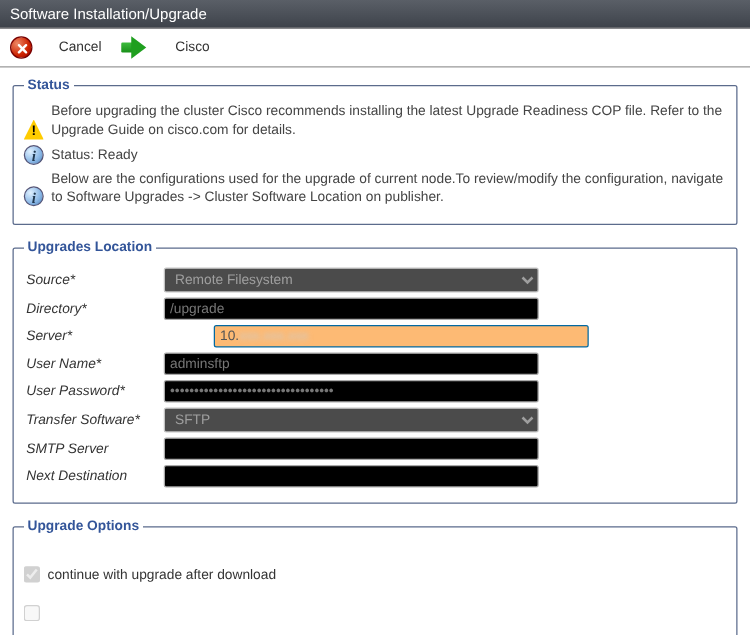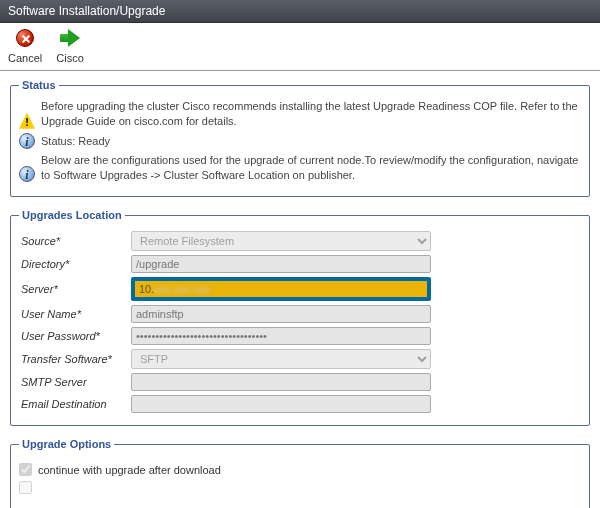--- a/index.html
+++ b/index.html
@@ -22,23 +22,22 @@
     background: #fff;
     padding: 6px 8px;
     border-bottom: 1px solid #999;
     display: flex;
     align-items: center;
     gap: 14px;
   }
   .toolbar-btn {
     display: flex;
     align-items: center;
-    gap: 5px;
+    gap: 21px;
     cursor: pointer;
-    flex-direction: column;
   }
   .icon-circle-x {
     width: 18px; height: 18px;
     border-radius: 50%;
     background: radial-gradient(circle at 30% 30%, #e86, #c20 60%, #900);
     border: 1px solid #700;
     position: relative;
     display:inline-block;
   }
   .icon-circle-x::before, .icon-circle-x::after {
@@ -109,28 +108,28 @@
   .req { font-weight:normal; }
   input[type=text], input[type=password], select {
     width: 300px;
     font-size:11px;
     padding:2px 4px;
     border:1px solid #aaa;
     background:#f6f6f6;
     color:#555;
     border-radius:2px;
   }
-  input[disabled], select[disabled]{ background:#e5e5e5; color:#777;}
+  input[disabled], select[disabled]{ background:#000000; color:#777;}
   .server-val {
     width:300px; display:inline-block;
-    border:4px solid #0369a1; background:#eab308; border-radius:2px;
-    padding:2px 4px; font-size:11px; color:#555;
+    border:1px solid #0369a1; background:#fdba74; border-radius:2px;
+    padding:2px 4px; font-size:11px; color:#555;margin-left:40px;
   }
   .server-val .blur { color:#ccc; filter: blur(2px); }
-  .opts label { display:flex; align-items:center; gap:6px; margin:5px 0; color:#333;}
+  .opts label { display:flex; align-items:center; gap:6px; margin:18px 0; color:#333;}
 </style>
 </head>
 <body>
 
 <div class="titlebar">
   <span>Software Installation/Upgrade</span>
 </div>
 
 <div class="toolbar">
   <div class="toolbar-btn">
@@ -199,21 +198,21 @@
           <select disabled="">
             <option>SFTP</option>
           </select>
         </td>
       </tr>
       <tr>
         <td class="label"><span>SMTP Server</span></td>
         <td><input type="text" disabled="" value="" style=""></td>
       </tr>
       <tr>
-        <td class="label"><span>Email Destination</span></td>
+        <td class="label"><span>Next Destination</span></td>
         <td><input type="text" disabled="" value="" style=""></td>
       </tr>
     </tbody>
       </table>
   </fieldset>
 
   <fieldset class="opts">
     <legend>Upgrade Options</legend>
     <label>
       <input type="checkbox" checked="" disabled="" style="">

